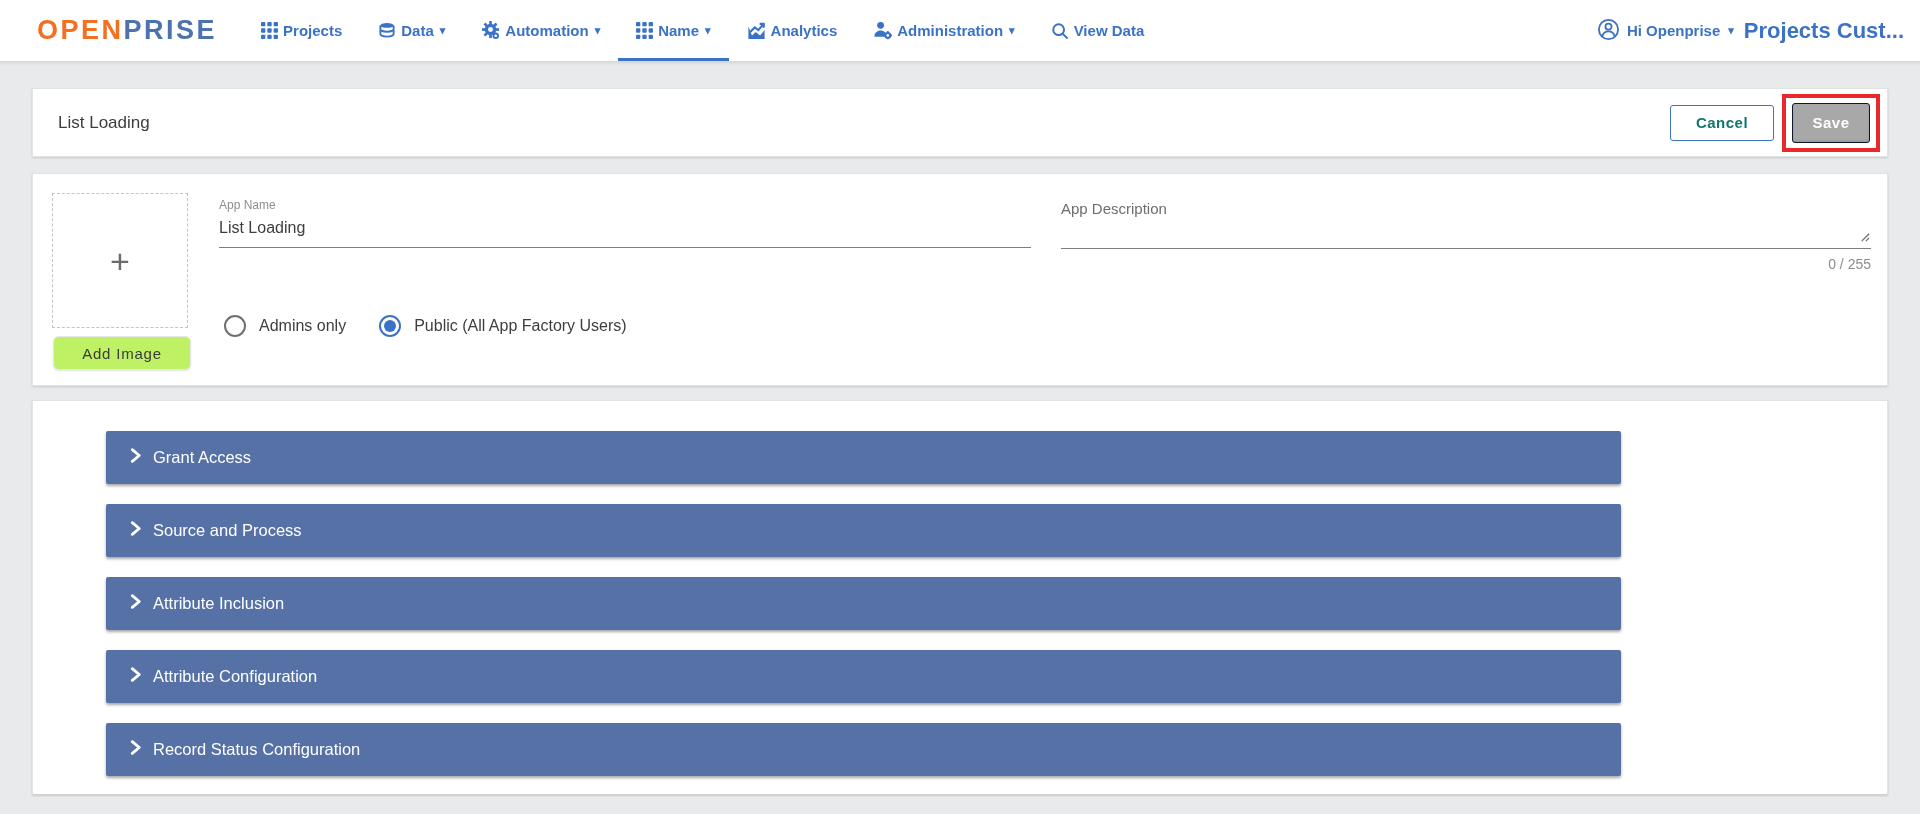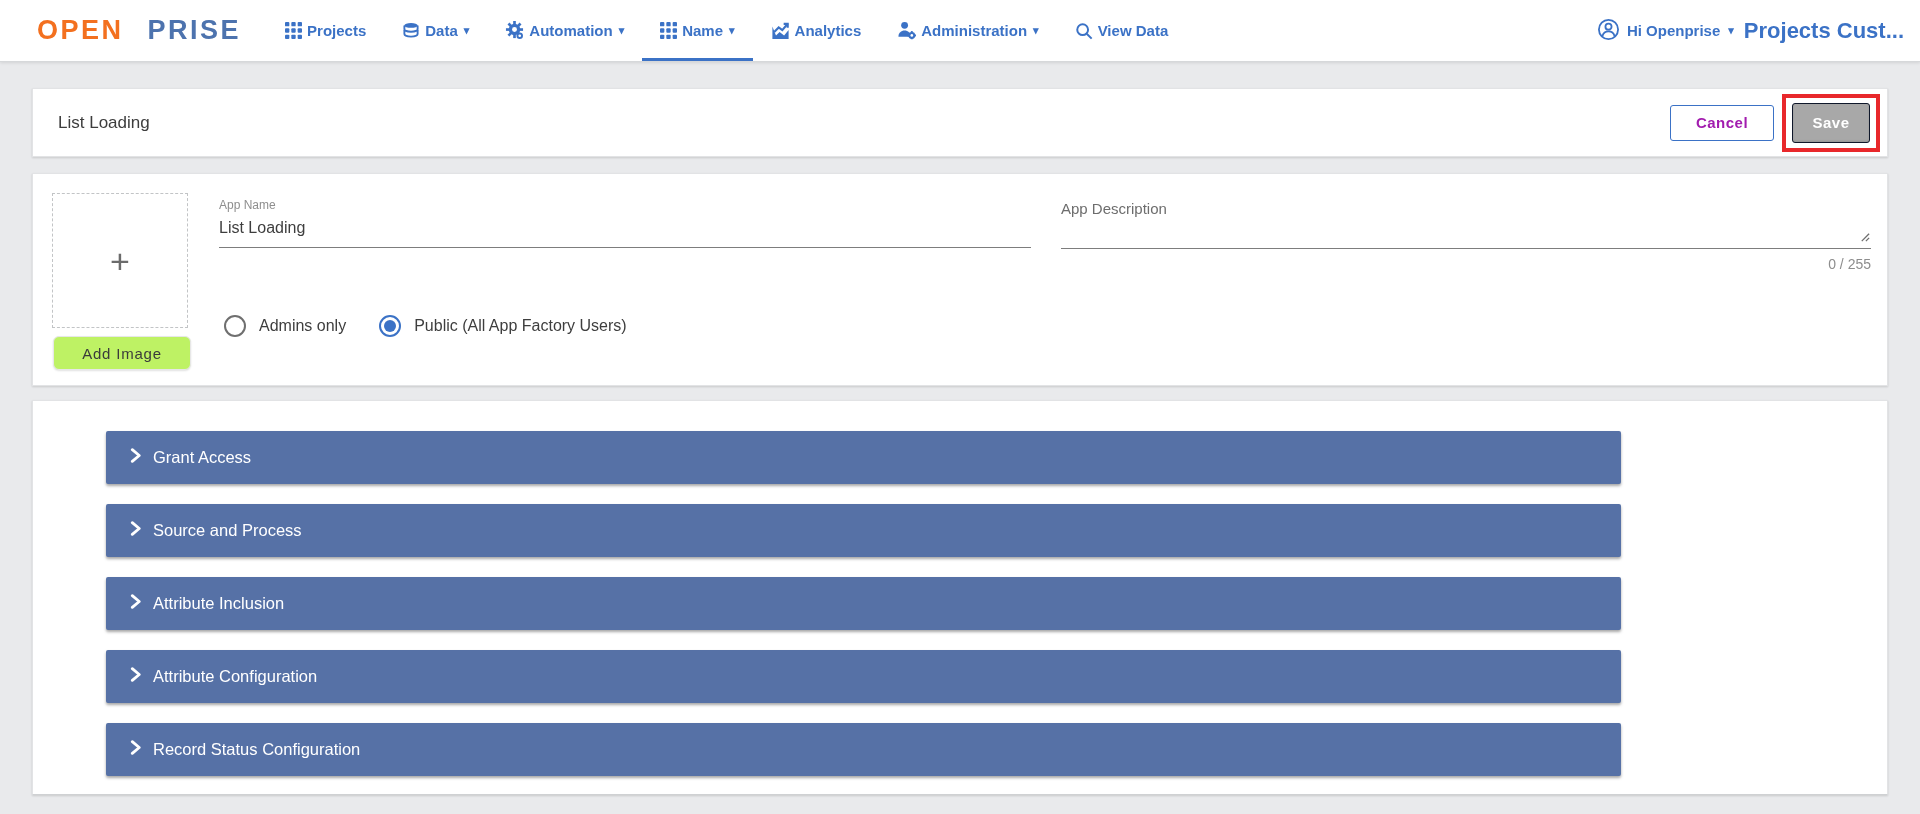--- a/index.html
+++ b/index.html
@@ -18,21 +18,21 @@
     box-shadow:0 1px 3px rgba(0,0,0,.10);
     display:flex; align-items:stretch;
     z-index:20;
   }
   .logo {
     display:flex; align-items:center; margin-left:37px;
     font-size:27px; font-weight:bold; letter-spacing:2.5px;
     user-select:none;
   }
   .logo .lg-open  { color:#f3701f; }
-  .logo .lg-prise { color:#4d73ae;margin-left:24px; }
+  .logo .lg-prise { color:#4d73ae; }
   .nav-items { display:flex; align-items:stretch; margin-left:26px; }
   .nav-item {
     display:flex; align-items:center; gap:5px;
     padding:0 18px;
     color:#3b72c6; font-size:15px; font-weight:bold;
     cursor:pointer; border-bottom:3px solid transparent; padding-top:3px;
     white-space:nowrap;
   }
   .nav-item.active { border-bottom-color:#3b72c6; }
   .nav-item svg { display:block; }
@@ -60,21 +60,21 @@
     box-shadow:0 1px 2px rgba(0,0,0,.14);
   }
 
   
   .header-card { top:88px; height:69px; display:flex; align-items:center; padding:0 7px 0 25px; }
   .page-title { font-size:17px; color:#3d3d3d; font-weight:500; }
   .header-actions { margin-left:auto; display:flex; align-items:center; gap:8px; }
   .btn-cancel {
     width:104px; height:36px;
     background:#ffffff; border:1px solid #3b72c6; border-radius:3px;
-    color:#a21caf; font-size:15px; font-weight:bold; letter-spacing:.5px;
+    color:#0f766e; font-size:15px; font-weight:bold; letter-spacing:.5px;
     font-family:"Liberation Sans",sans-serif; cursor:pointer;
   }
   .save-highlight {
     border:4px solid #e8282b;
     padding:5px 6px;
     display:flex; align-items:center;
   }
   .btn-save {
     width:78px; height:40px;
     background:#a8a8a8; border:1px solid #0f172a; border-radius:3px;

